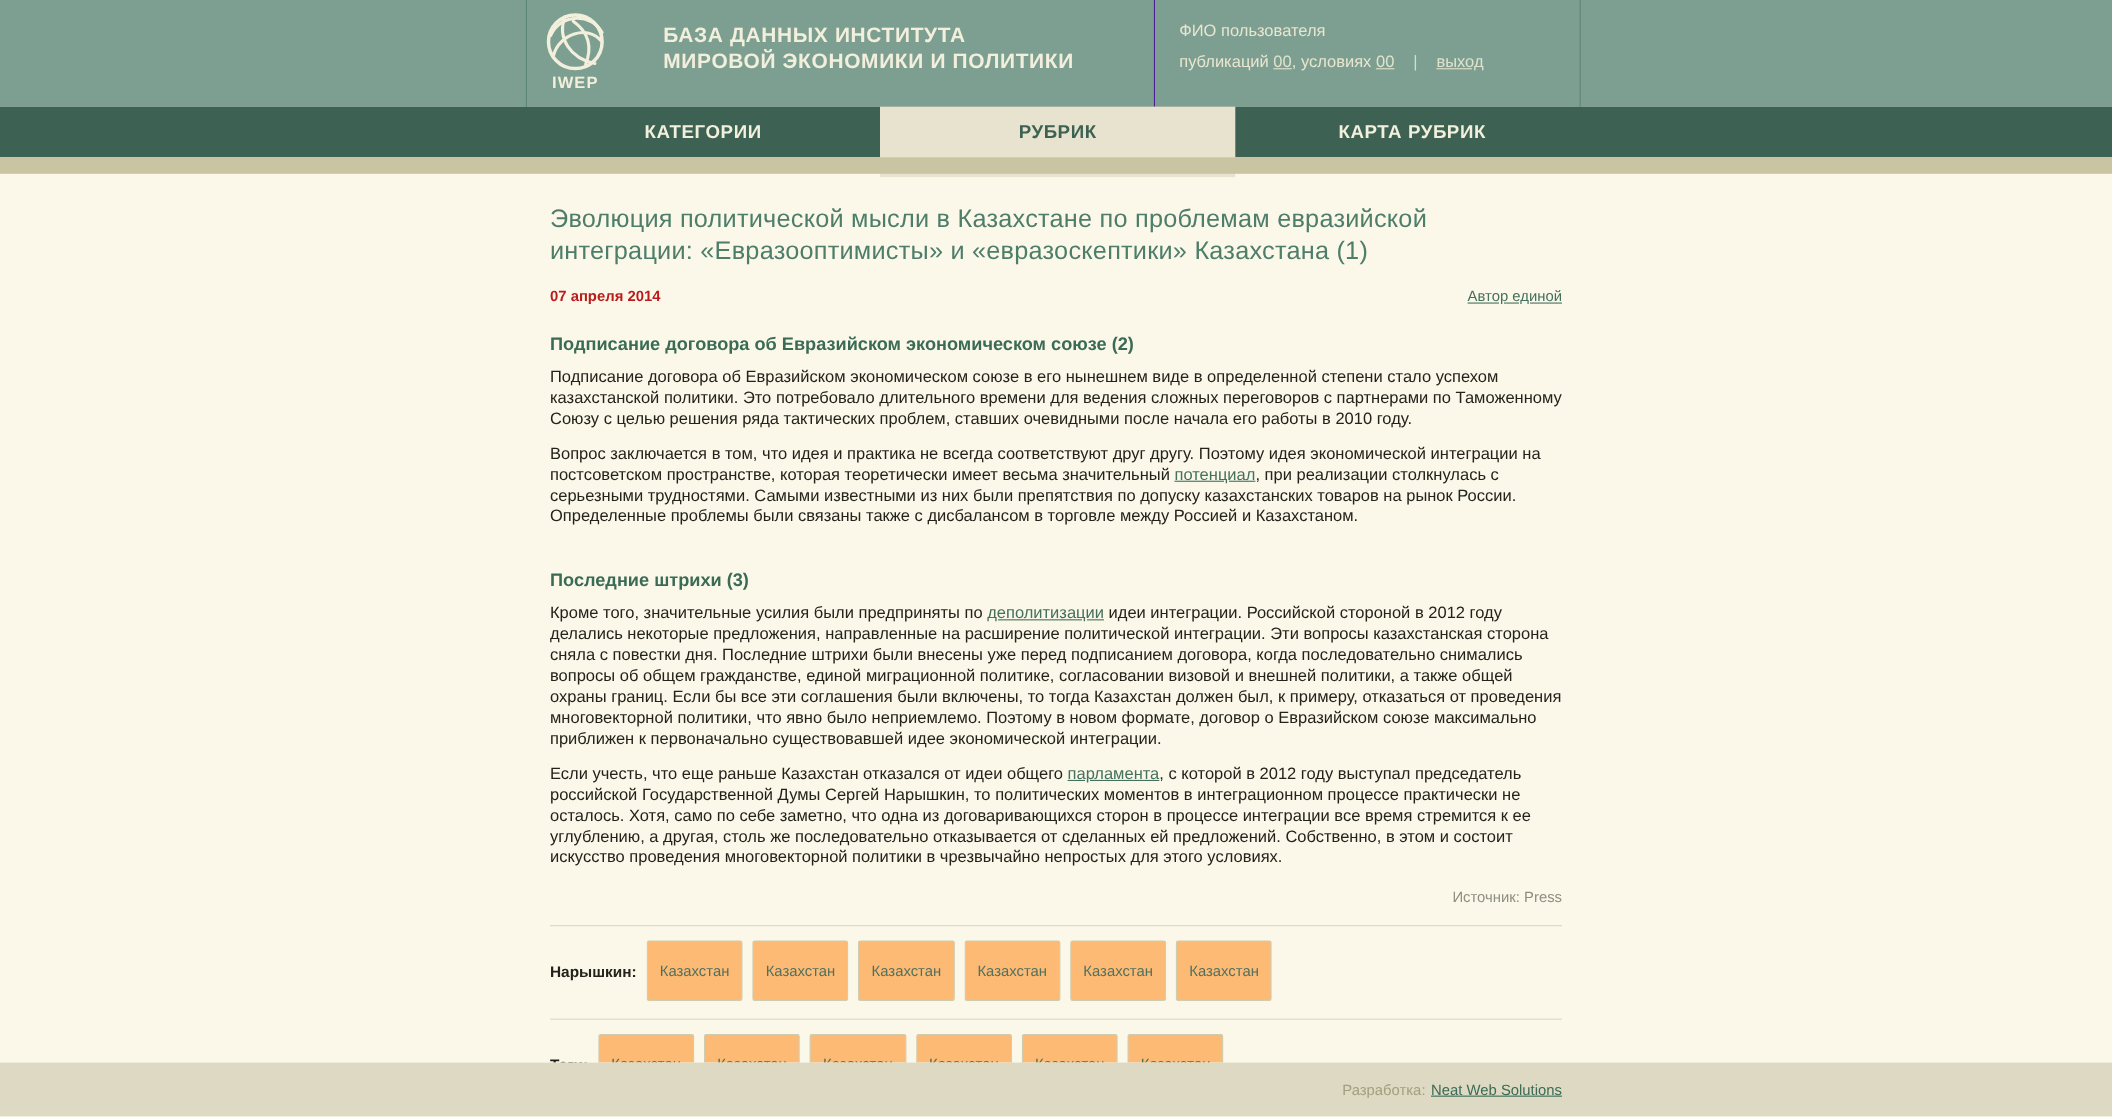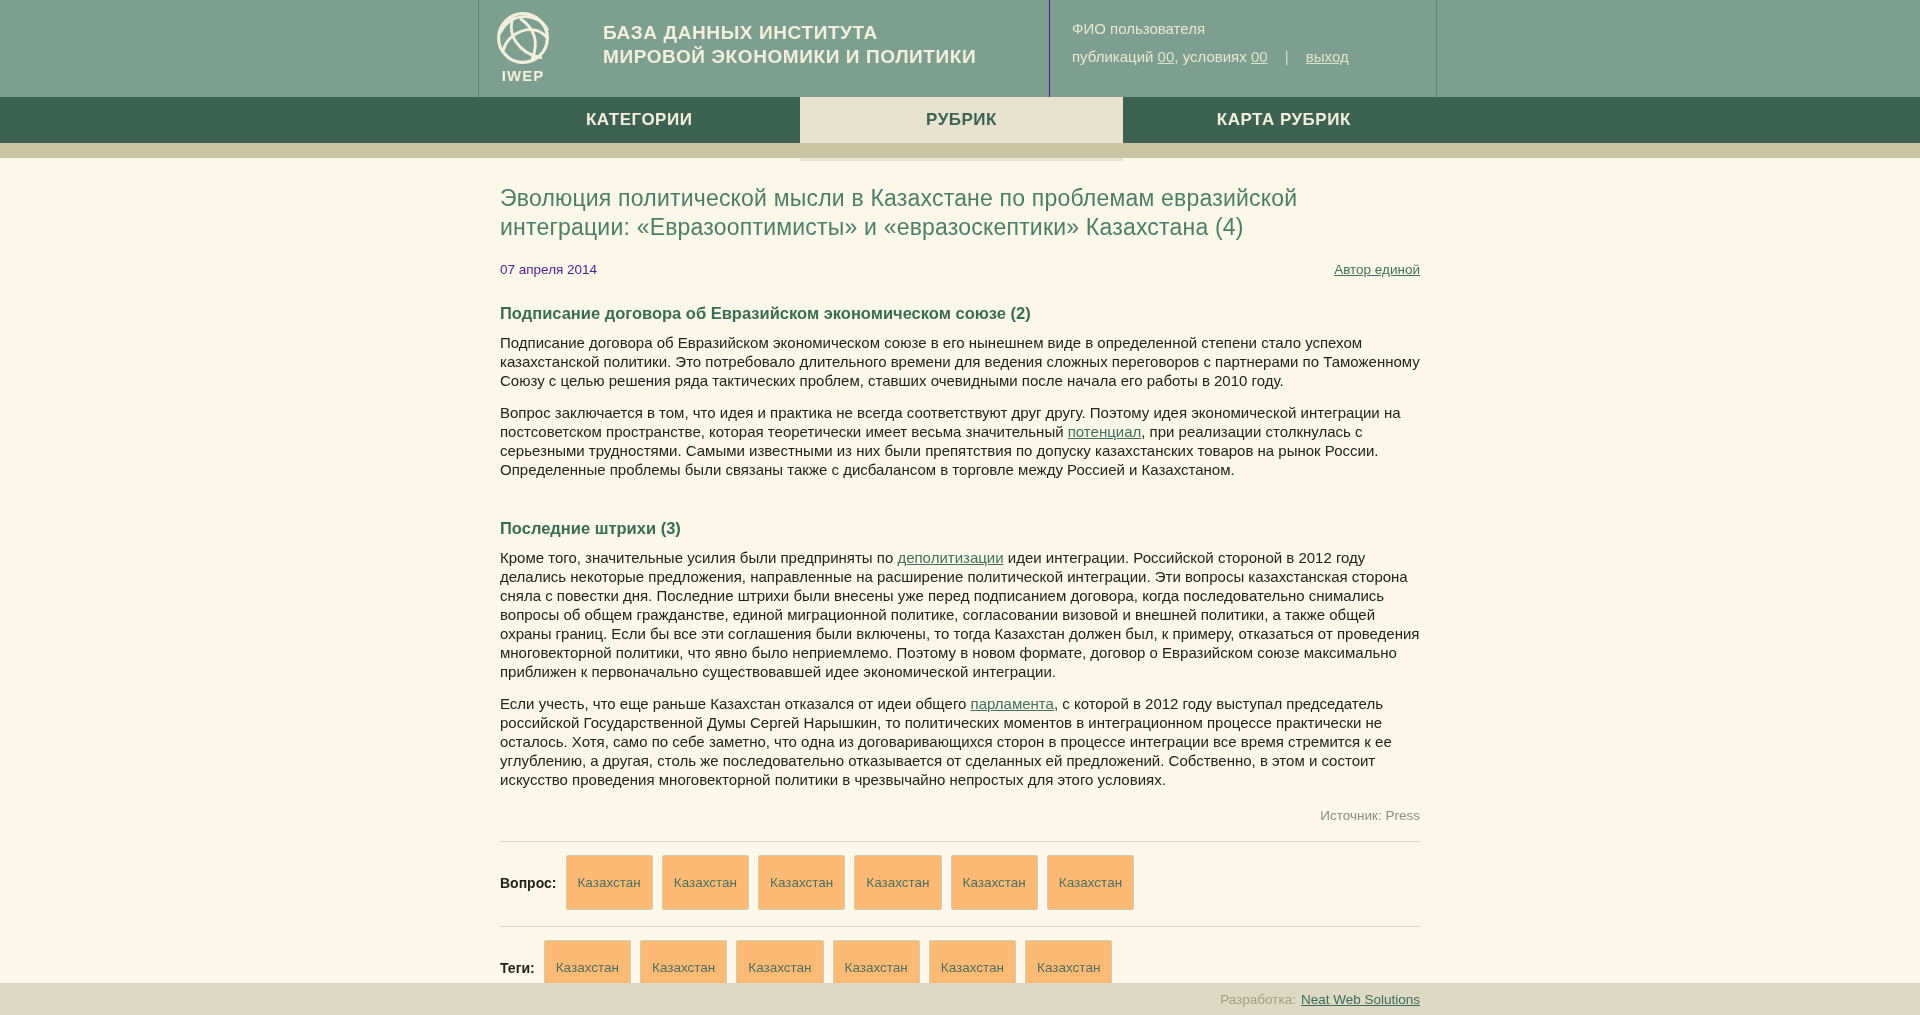--- a/index.html
+++ b/index.html
@@ -55,21 +55,21 @@
   }
   .article-title {
     margin:26px 0 0; max-width:800px;
     font-weight:normal; font-size:23px; line-height:29px;
     color:#4e7d6a; letter-spacing:0.2px;
   }
   .meta-row {
     margin-top:20px; display:flex; justify-content:space-between; align-items:baseline;
     font-size:13.5px;
   }
-  .date { color:#4c1d95; }
+  .date { color:#b91c1c;font-weight:bold; }
   .author-link { color:#44705e; text-decoration:underline; cursor:pointer; }
 
   h2.section-heading {
     margin:26px 0 10px; font-size:16.5px; line-height:20px;
     color:#3a6b56; font-weight:bold;
   }
   p.body-par { margin:0 0 13px; font-size:15px; line-height:19px; color:#23231c; }
   .ilink { color:#44705e; text-decoration:underline; cursor:pointer; }
 
   .source { text-align:right; color:#8f8e82; font-size:13.5px; margin:6px 0 18px; }
@@ -87,21 +87,21 @@
   .pagination {
     margin-top:auto; margin-bottom:18px;
     display:flex; justify-content:center; gap:10px;
     font-size:14px; color:#b2ad8a;
   }
   .pg { color:#b2ad8a; cursor:pointer; }
   .pg.current { color:#3a6b56; font-weight:bold; cursor:default; }
 
   
   .footer {
-    height:32px; flex:0 0 auto; background:#ddd9c2;
+    height:49px; flex:0 0 auto; background:#ddd9c2;
     display:flex; align-items:center; justify-content:flex-end;
     padding-right:500px; font-size:13.5px;
   }
   .dev-label { color:#a49f7e; margin-right:5px; }
   .dev-link { color:#3a6b56; text-decoration:underline; cursor:pointer; }
 </style>
 </head>
 <body>
 
 <header class="header">
@@ -140,21 +140,21 @@
     <div class="tab">КАТЕГОРИИ</div>
     <div class="tab active">РУБРИК</div>
     <div class="tab">КАРТА РУБРИК</div>
   </div>
 </nav>
 
 <div class="sub-strip"></div>
 
 <main class="main">
   <div class="content-inner">
-    <h1 class="article-title">Эволюция политической мысли в Казахстане по проблемам евразийской интеграции: «Евразооптимисты» и «евразоскептики» Казахстана (4)</h1>
+    <h1 class="article-title">Эволюция политической мысли в Казахстане по проблемам евразийской интеграции: «Евразооптимисты» и «евразоскептики» Казахстана (1)</h1>
 
     <div class="meta-row">
       <span class="date">07 апреля 2014</span>
       <a class="author-link">Автор единой</a>
     </div>
 
     <h2 class="section-heading">Подписание договора об Евразийском экономическом союзе (2)</h2>
 
     <p class="body-par"><span>Подписание договора об Евразийском экономическом союзе в его нынешнем виде в определенной степени стало успехом казахстанской политики. Это потребовало длительного времени для ведения сложных переговоров с партнерами по Таможенному Союзу с целью решения ряда тактических проблем, ставших очевидными после начала его работы в 2010 году.</span></p>
 
@@ -164,21 +164,21 @@
 
     <p class="body-par"><span>Кроме того, значительные усилия были предприняты по </span><a class="ilink">деполитизации</a><span> идеи интеграции. Российской стороной в 2012 году делались некоторые предложения, направленные на расширение политической интеграции. Эти вопросы казахстанская сторона сняла с повестки дня. Последние штрихи были внесены уже перед подписанием договора, когда последовательно снимались вопросы об  общем гражданстве, единой миграционной политике, согласовании визовой и внешней политики, а также общей охраны границ. Если бы все эти соглашения были включены, то тогда Казахстан должен был, к примеру, отказаться от проведения многовекторной политики, что явно было неприемлемо. Поэтому в новом формате, договор о Евразийском союзе максимально приближен к первоначально существовавшей идее экономической интеграции.</span></p>
 
     <p class="body-par"><span>Если учесть, что еще раньше Казахстан отказался от идеи общего </span><a class="ilink">парламента</a><span>, с которой в 2012 году выступал председатель российской Государственной Думы Сергей Нарышкин, то политических моментов в интеграционном процессе практически не осталось. Хотя, само по себе заметно, что одна из договаривающихся сторон в процессе интеграции все время стремится к ее углублению, а другая, столь же последовательно отказывается от сделанных ей предложений. Собственно, в этом и состоит искусство проведения многовекторной политики в чрезвычайно непростых для этого условиях.</span></p>
 
     <div class="source">Источник: Press</div>
 
     <hr class="rule">
 
     <div class="tag-row">
-      <span class="tag-label">Вопрос:</span>
+      <span class="tag-label">Нарышкин:</span>
       <a class="pill">Казахстан</a>
       <a class="pill">Казахстан</a>
       <a class="pill">Казахстан</a>
       <a class="pill">Казахстан</a>
       <a class="pill">Казахстан</a>
       <a class="pill">Казахстан</a>
     </div>
 
     <hr class="rule">
 

